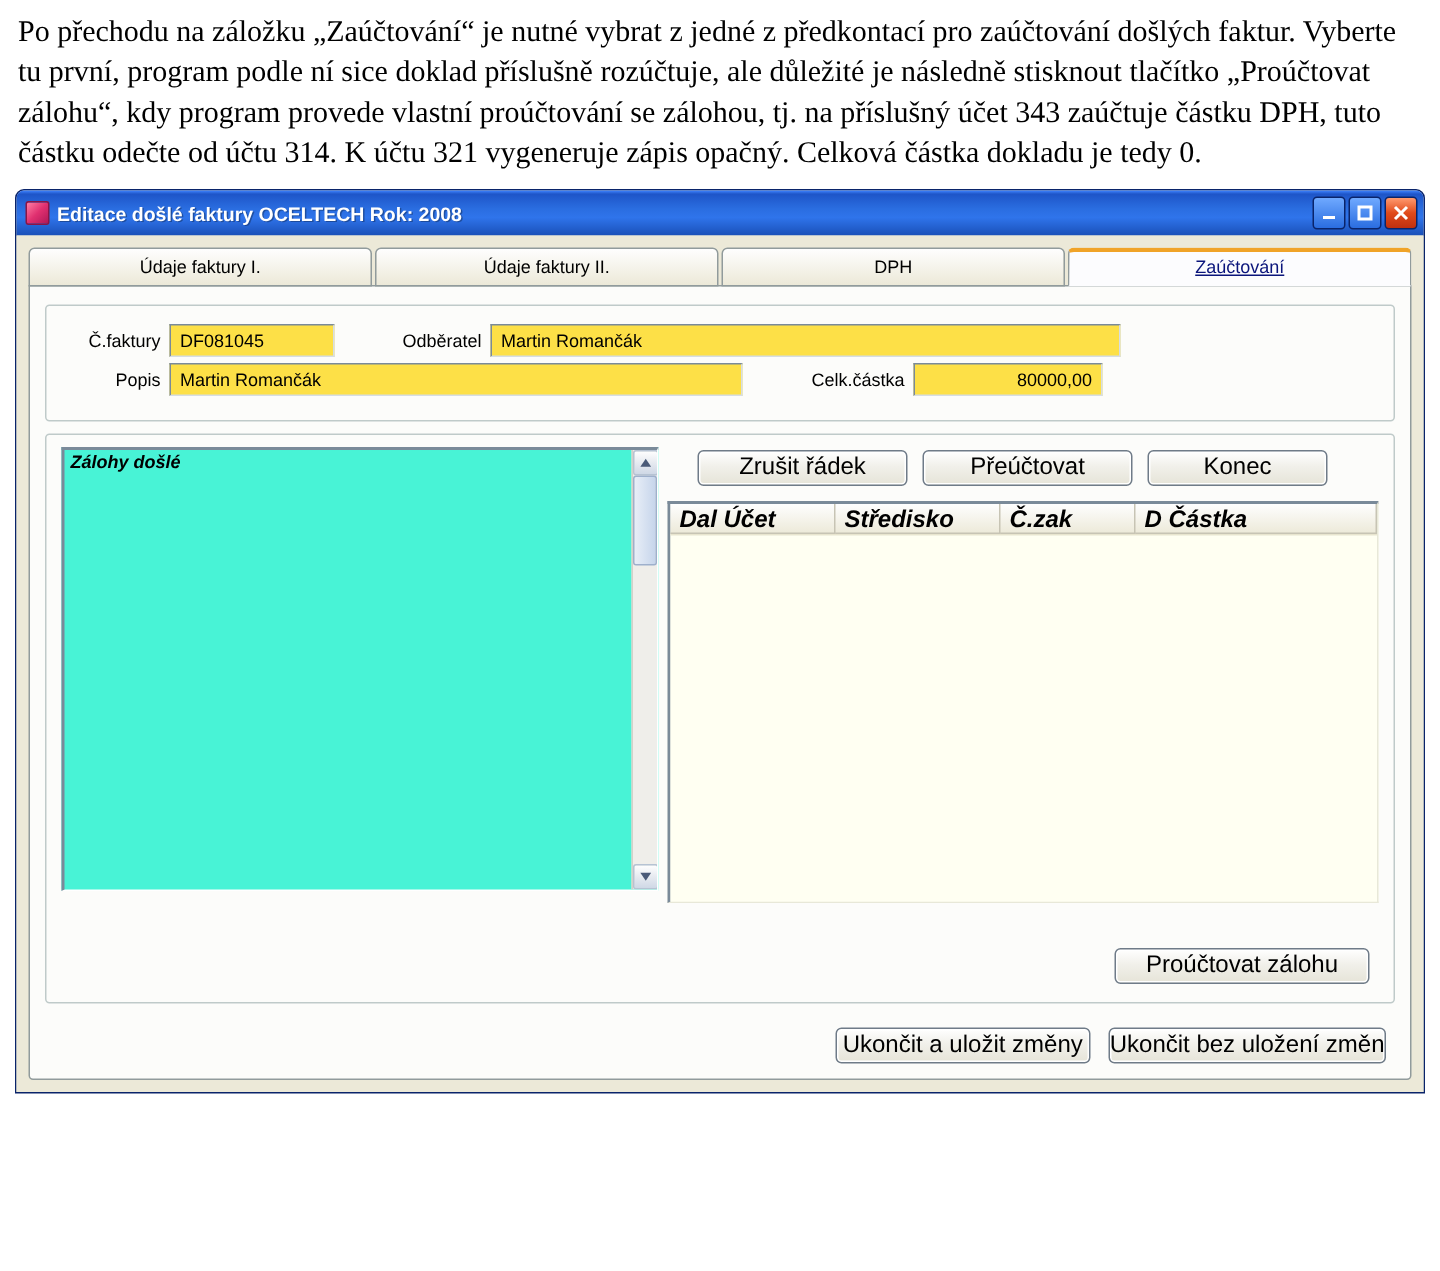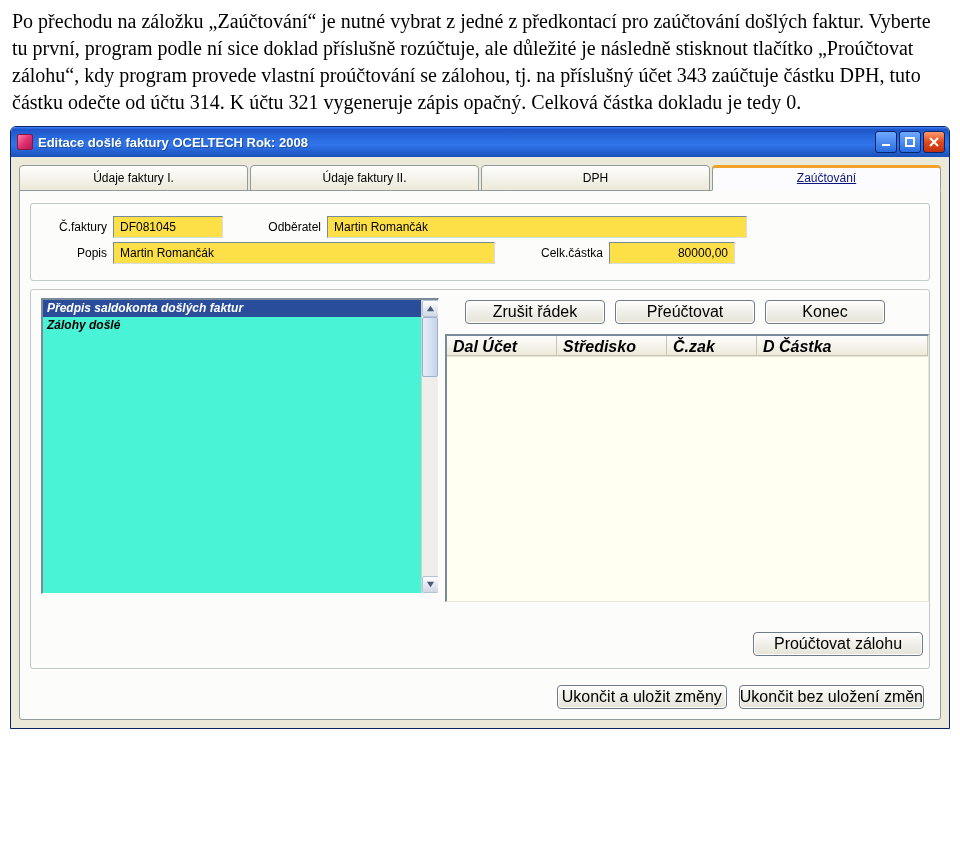--- a/index.html
+++ b/index.html
@@ -88,21 +88,21 @@
       border: 1px solid #919b9c;
       background: #fcfcfa;
       border-radius: 0 0 3px 3px;
       padding: 12px 10px 10px 10px;
     }
 
     
     .group {
       border: 1px solid #bfcac9;
       border-radius: 3px;
-      padding: 8px 0 12px 10px;
+      padding: 8px 10px 12px 10px;
       background: #fcfcfa;
     }
     .group.header-group { margin-bottom: 8px; }
 
     .form-row { display: flex; align-items: center; margin: 4px 0; gap: 6px; }
     .lbl { font-size: 12px; color: #000; }
     .field {
       background: #fde047;
       border-top: 1px solid #7a8a99;
       border-left: 1px solid #7a8a99;
@@ -268,21 +268,20 @@
           <span class="lbl" style="width:66px;text-align:right">Popis</span>
           <span class="field" style="width:382px">Martin Romančák</span>
           <span class="lbl" style="margin-left:22px;width:80px;text-align:right">Celk.částka</span>
           <span class="field" style="width:126px;justify-content:flex-end">80000,00</span>
         </div>
       </div>
 
       <div class="group">
         <div class="middle-area">
           <div class="listbox">
-            <div class="lb-row selected">Předpis saldokonta došlých faktur</div>
             <div class="lb-row">Zálohy došlé</div>
             <div class="scrollbar">
               <div class="sb-btn">
                   <svg viewBox="0 0 10 10">
                     <path d="M5 2 L9 8 L1 8 Z" fill="#4a5a78"></path>
                   </svg>
                 </div>
               <div class="sb-thumb"></div>
               <div class="sb-btn sb-bottom">
                   <svg viewBox="0 0 10 10">

